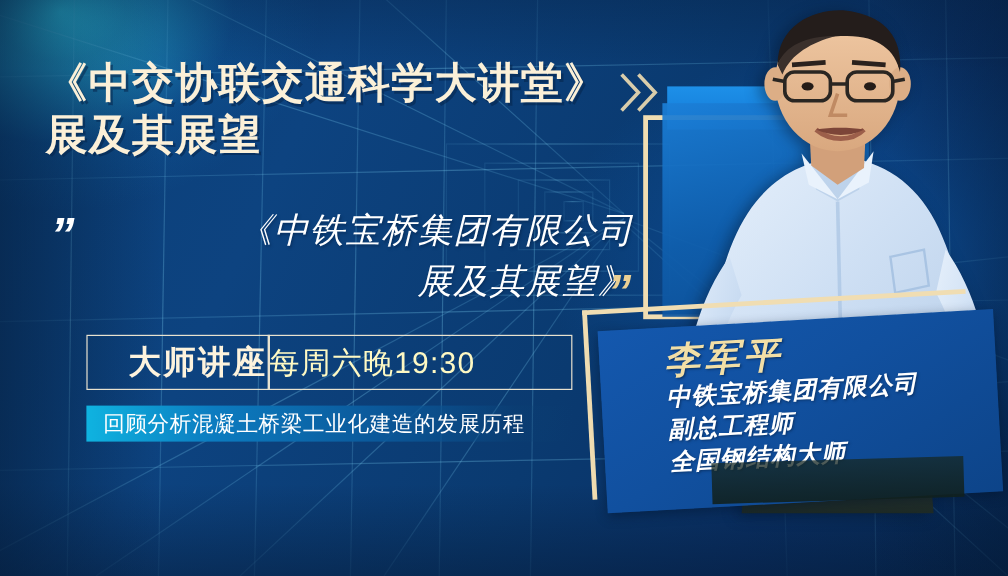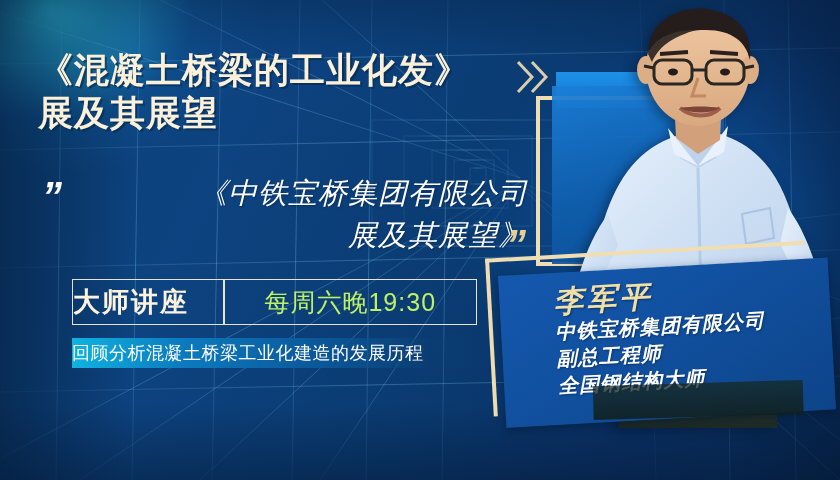--- a/index.html
+++ b/index.html
@@ -72,36 +72,36 @@
     text-align:right;letter-spacing:1px;
     text-shadow:1px 1px 2px rgba(6,32,68,.5);
   }
 
   
   .sched{
     position:absolute;left:72px;top:279px;width:405px;height:46px;
     border:1.5px solid #e8e2cf;display:flex;align-items:center;
   }
   .sched-left{
-    width:150px;text-align:left;color:#fdf3dd;font-weight:bold;
+    width:150px;text-align:right;color:#fdf3dd;font-weight:bold;
     font-size:27px;letter-spacing:2px;
   }
   .sched-div{width:1.5px;height:46px;background:#e8e2cf;}
   .sched-right{
-    flex:1;text-align:center;color:#bef264;font-size:25px;letter-spacing:1px;
+    flex:1;color:#fef9c3;font-size:25px;letter-spacing:1px;
   }
 
   
   .tagline{
     position:absolute;left:72px;top:338px;width:406px;height:30px;
     background:linear-gradient(90deg,#0fb3e0 0%,#0c7cc0 26%,#0b5a9c 58%,rgba(11,64,116,0.35) 88%,rgba(11,58,108,0) 100%);
     display:flex;align-items:center;
   }
   .tagline span{
-    color:#ffffff;font-size:18px;letter-spacing:.5px;white-space:nowrap;
+    color:#ffffff;font-size:18px;letter-spacing:.5px;padding-left:14px;white-space:nowrap;
   }
 
   
   .card{
     position:absolute;left:498px;top:276px;width:330px;height:152px;
     transform:rotate(-3.2deg);transform-origin:left top;
   }
   .card-gold{
     position:absolute;left:-12px;top:-18px;width:320px;height:158px;
     border-left:4px solid #f0ddb2;border-top:4px solid #f0ddb2;
@@ -256,21 +256,21 @@
 
     <path d="M104 46 L132 44" stroke="#2a211d" stroke-width="4" fill="none"></path>
     <path d="M154 44 L182 46" stroke="#2a211d" stroke-width="4" fill="none"></path>
 
     <path d="M142 70 L136 88 L150 88" stroke="#c08a63" stroke-width="3" fill="none"></path>
     <path d="M124 100 C136 110 154 110 164 100" stroke="#9c5f4a" stroke-width="4" fill="none"></path>
     <path d="M124 100 C136 106 154 106 164 100 C152 98 136 98 124 100 Z" fill="#7c4538"></path>
   </svg>
 
   <div class="title-block">
-    <div class="title-line">《混凝土桥梁的工业化发》</div>
+    <div class="title-line">《中交协联交通科学大讲堂》</div>
     <div class="title-line">展及其展望</div>
   </div>
 
   <div class="subtitle-wrap">
     <div class="qmark open">”</div>
     <div class="subtitle">
       <div>《中铁宝桥集团有限公司</div>
       <div>展及其展望》</div>
     </div>
     <div class="qmark close">”</div>

